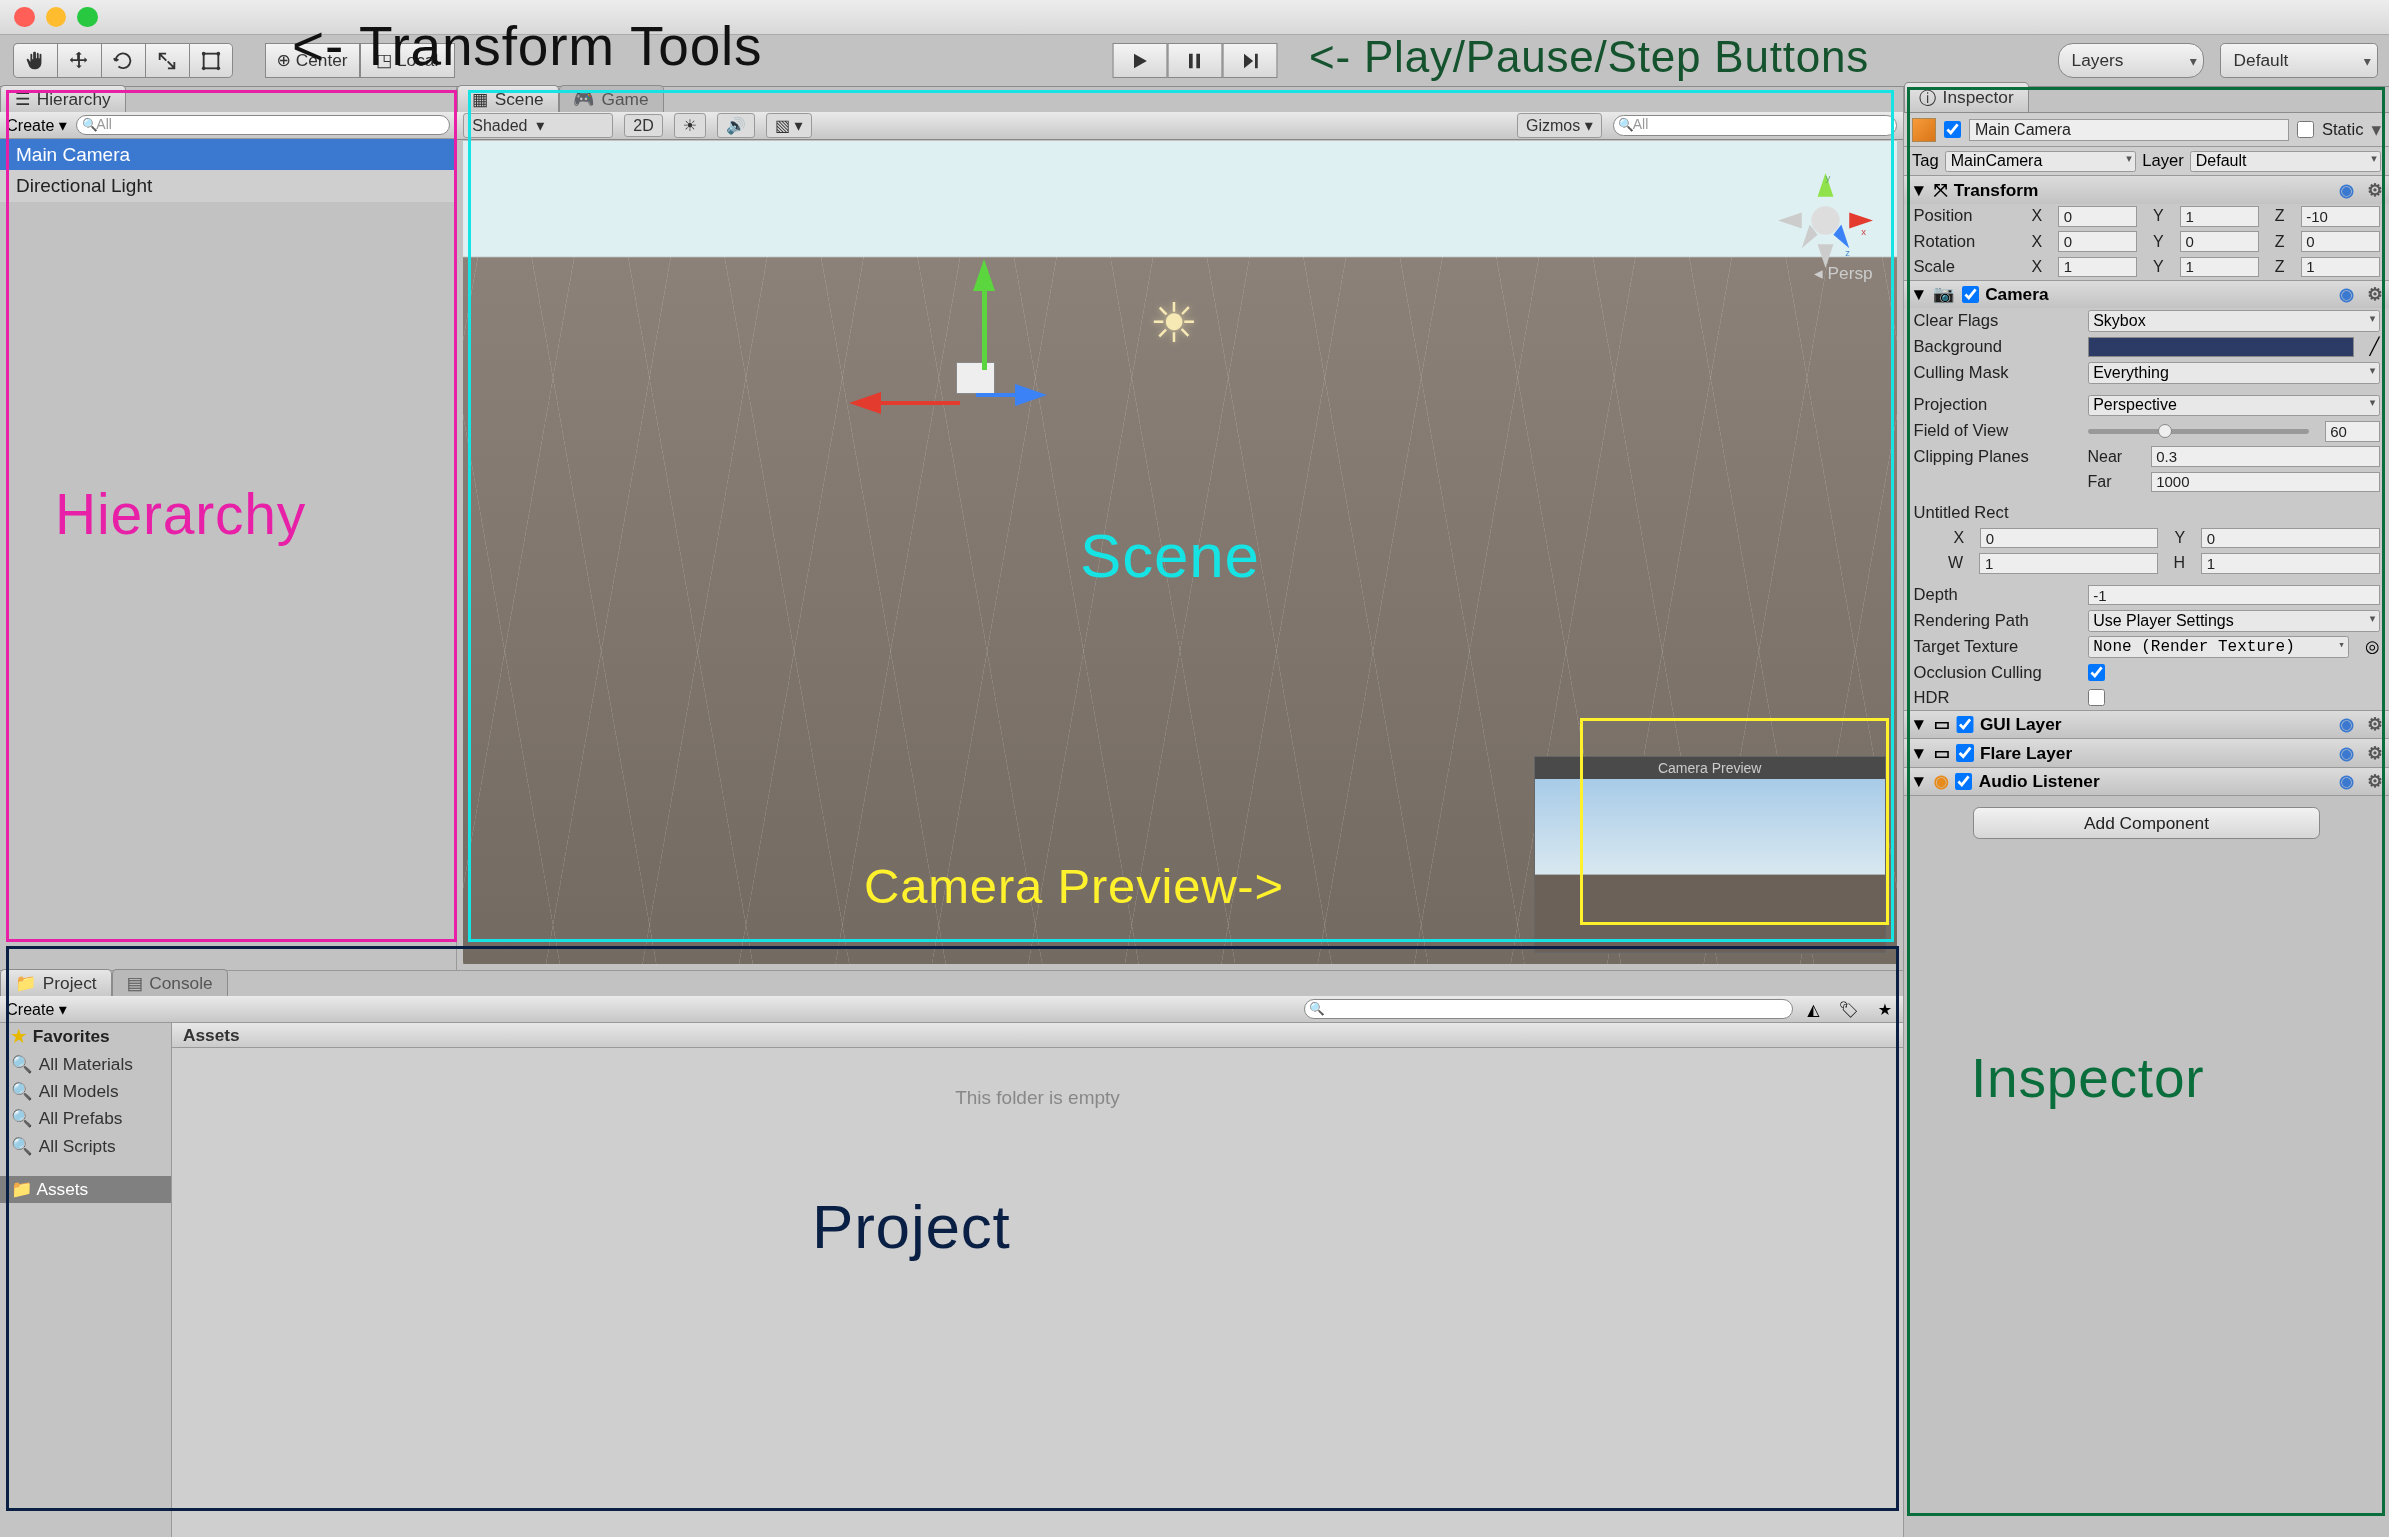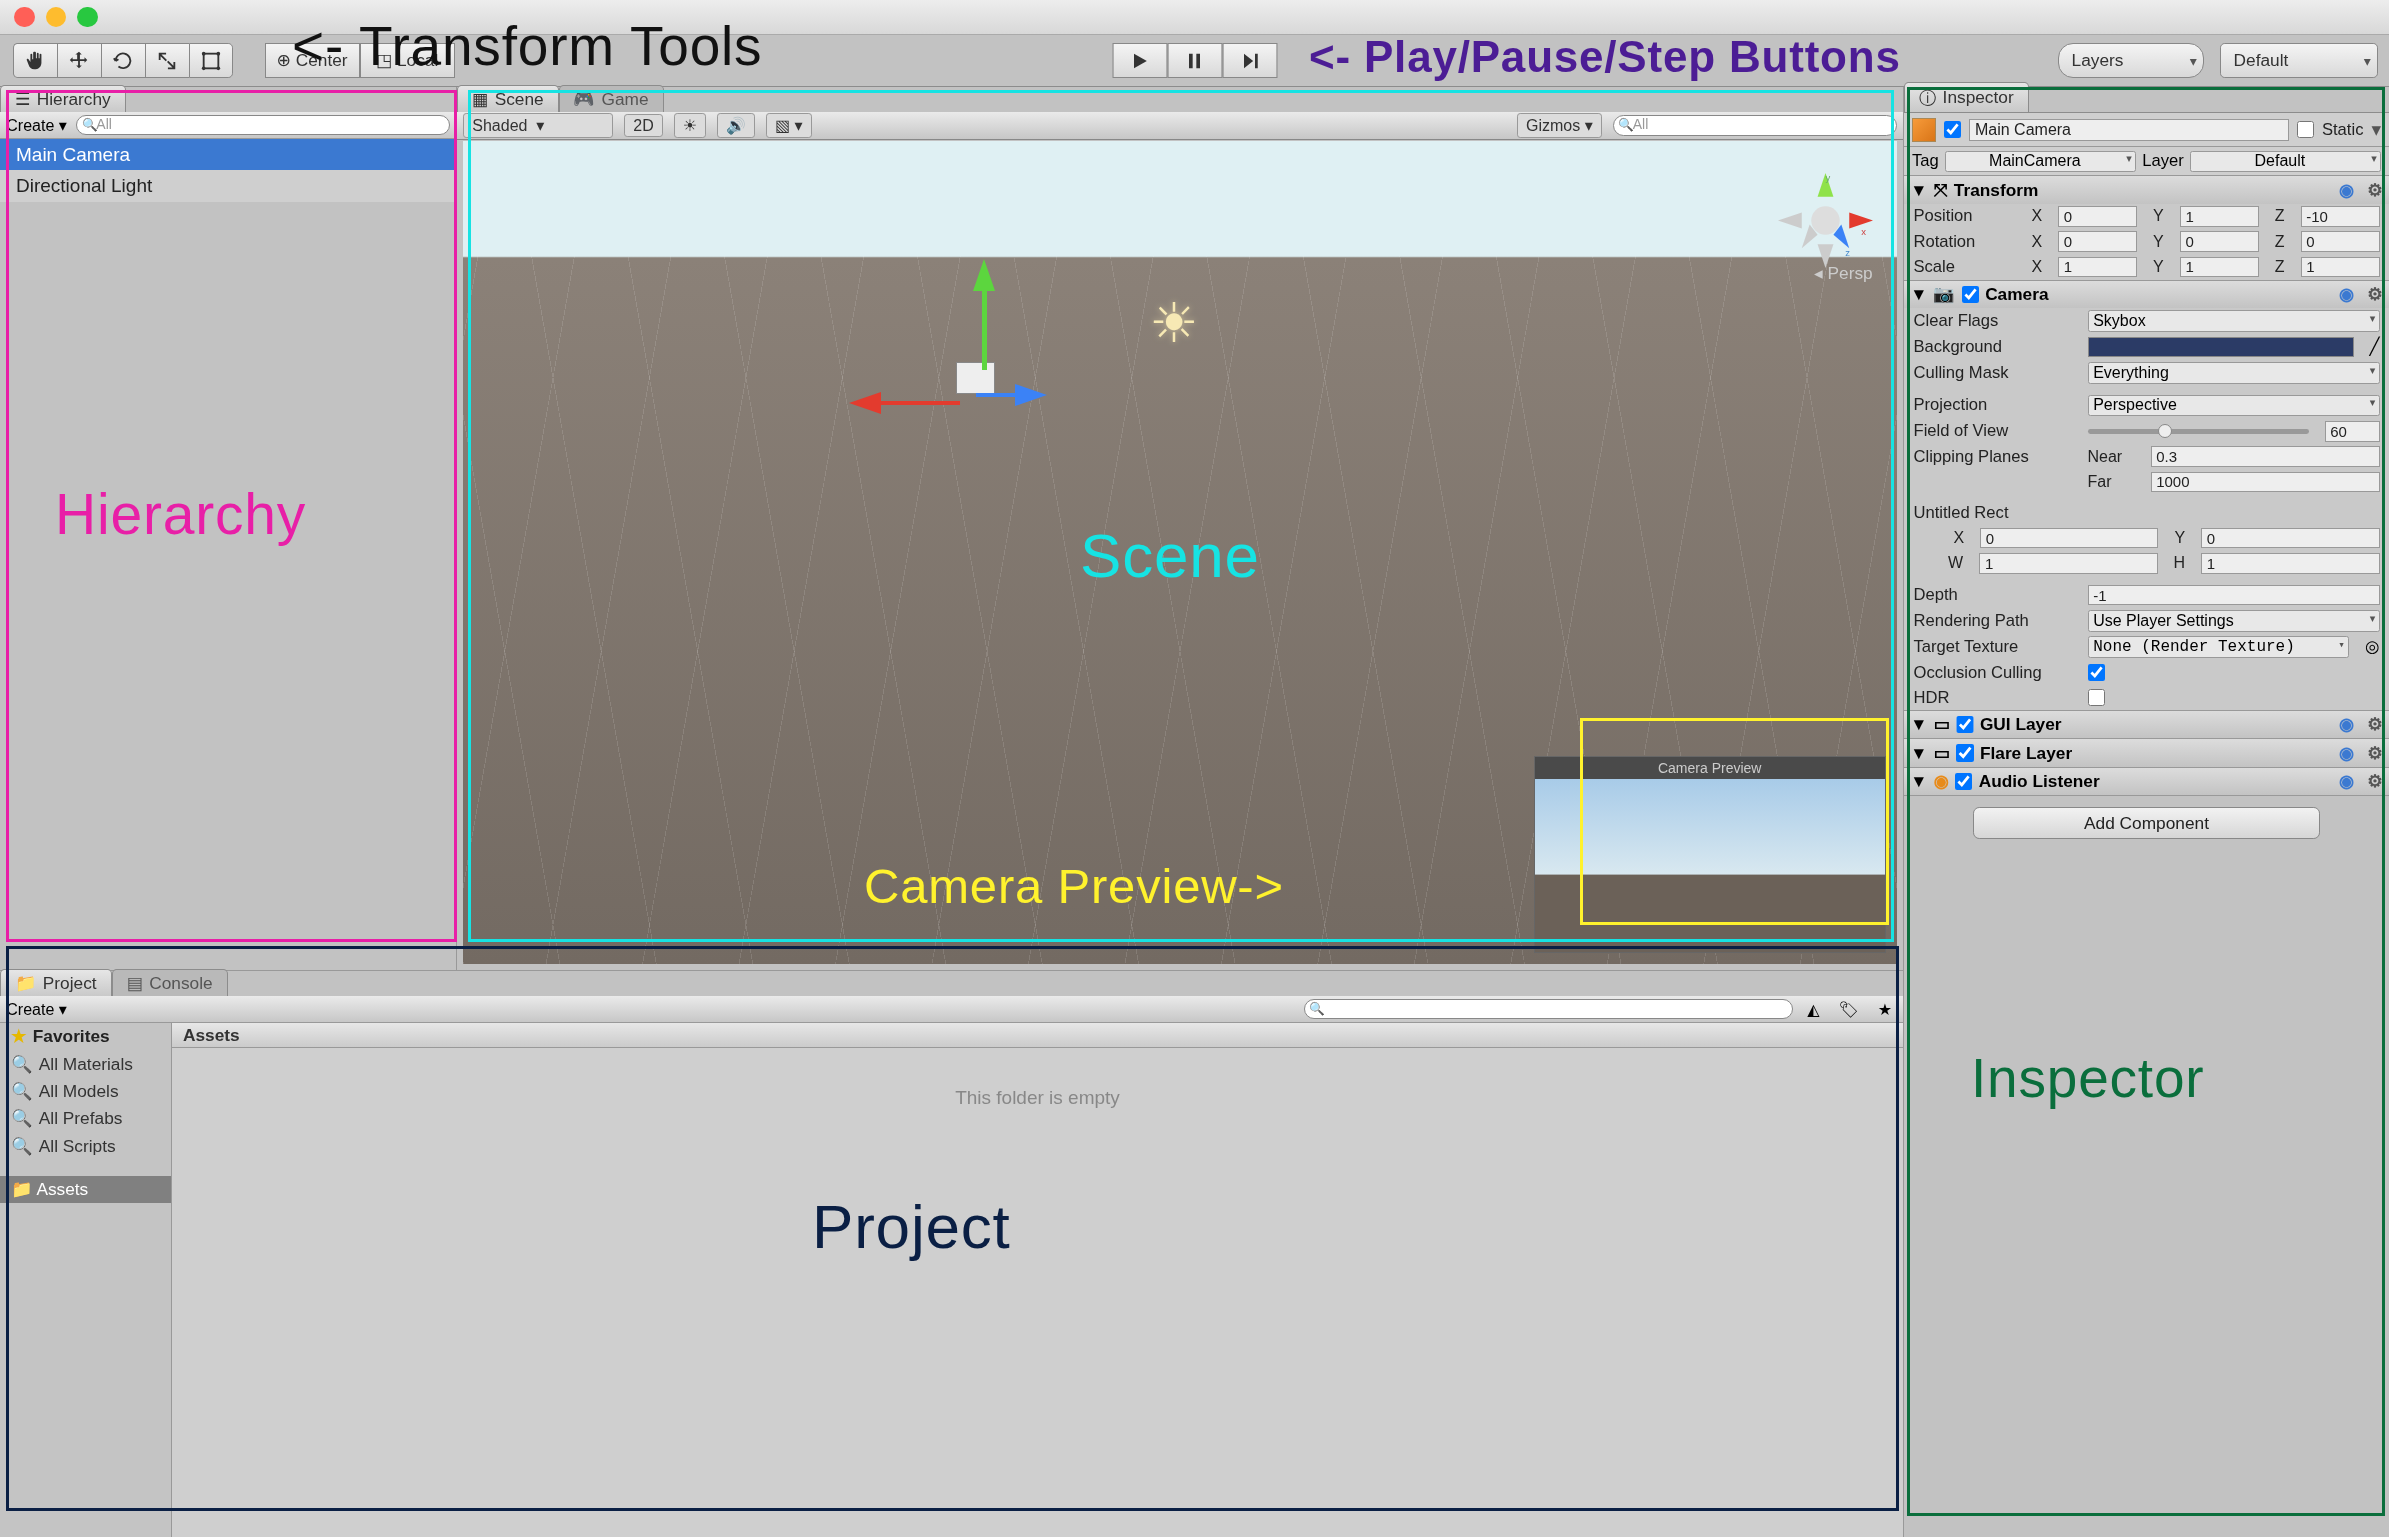--- a/index.html
+++ b/index.html
@@ -64,21 +64,21 @@
 .arr-left{left:386px; top:251px; border-top:11px solid transparent; border-bottom:11px solid transparent; border-right:32px solid #e33b2e;}
 .arr-left::before{content:"";position:absolute;left:32px;top:-2.4px;width:79px;height:4.7px;background:#e33b2e;}
 .campreview{position:absolute; right:11px; bottom:11px; width:352px; height:197px; background:#333; border:0.8px solid #666;}
 .campreview .hdr{height:22px;background:#4a4a4a;color:#ccc;font-size:14px;text-align:center;line-height:22px;}
 .campreview .body{height:calc(100% - 22px);background:linear-gradient(#a8cbe8 0%, #d8e8f0 55%, #6b6158 55.5%, #6b6158 100%);}
 
 .ihdr { padding:4.7px 8px; display:flex; align-items:center; gap:8px; background:#cfcfcf; border-bottom:0.8px solid #999; position:relative;}
 .cube { width:24px; height:24px; background:linear-gradient(135deg,#f79b3a,#d97518); border:0.8px solid #a85;}
 .insp-field { background:#eee; border:0.8px solid #999; height:22px; font-size:16px; padding:0 4.7px; color:#222; flex:1;}
 .labelsm{font-size:16.6px; color:#222;}
-.tagrow{display:flex;gap:6.3px;align-items:center;padding:3.2px 8px;border-bottom:0.8px solid #999;background:#cfcfcf;font-size:16.6px;text-align:center;}
+.tagrow{display:flex;gap:6.3px;align-items:center;padding:3.2px 8px;border-bottom:0.8px solid #999;background:#cfcfcf;font-size:16.6px;}
 .ddsm{background:#e8e8e8;border:0.8px solid #999;padding:0.8px 16px 0.8px 4.7px;font-size:16px;border-radius:2.4px;position:relative;}
 .ddsm::after{content:"▾";position:absolute;right:3.2px;font-size:11px;color:#555;}
 .component{border-bottom:0.8px solid #999;background:#c9c9c9;}
 .comphdr{display:flex;align-items:center;gap:6.3px;padding:3.2px 6.3px;background:linear-gradient(#dcdcdc,#c3c3c3);font-size:17.3px;font-weight:bold;position:relative;}
 .comphdr .cog{position:absolute;right:6.3px;color:#555;}
 .comphdr .help{position:absolute;right:35px;color:#3b79d1;}
 .comprow{display:flex;align-items:center;padding:2.4px 9.5px;font-size:16.6px;gap:16px;}
 .comprow .lbl{width:158px;color:#222;}
 .nfield{background:#eee;border:0.8px solid #999;height:20.5px;font-size:15px;padding:0 4.7px;color:#222;} .nfield.max{flex:1;min-width:79px;}
 .axis{color:#222;font-size:16px;}
@@ -91,21 +91,21 @@
 .proj-sidebar .itm{padding:3.2px 11px;display:flex;align-items:center;gap:6.3px;color:#333;}
 .proj-sidebar .fav{color:#222;font-weight:bold;}
 .proj-sidebar .assets{background:#808080;color:#fff;margin-top:16px;padding:3.2px 11px;}
 .proj-main{position:absolute;left:172px;right:0;top:52px;bottom:0;background:#cfcfcf;}
 .proj-crumb{height:25px;background:linear-gradient(#e7e7e7,#cbcbcb);border-bottom:0.8px solid #999;font-size:17.3px;padding:1.6px 11px;color:#333;font-weight:bold;}
 .proj-empty{text-align:center;color:#888;font-size:19px;margin-top:39px;}
 
 .annbox{position:absolute;border:3.2px solid;pointer-events:none;}
 .ann-mag{border-color:#e81fa7;} .ann-cyan{border-color:#16e3e3;} .ann-yellow{border-color:#fff22d;} .ann-navy{border-color:#0a1f44;} .ann-green{border-color:#0a6e3c;}
 .annlabel{position:absolute;font-size:47px;font-weight:400;letter-spacing:0.8px;pointer-events:none;}
-.ann-mag-t{color:#e81fa7;} .ann-cyan-t{color:#16e3e3;} .ann-yellow-t{color:#fff22d;} .ann-navy-t{color:#0a1f44;} .ann-green-t{color:#0a6e3c;} .ann-blue-t{color:#4c1d95;font-weight:bold;}
+.ann-mag-t{color:#e81fa7;} .ann-cyan-t{color:#16e3e3;} .ann-yellow-t{color:#fff22d;} .ann-navy-t{color:#0a1f44;} .ann-green-t{color:#0a6e3c;} .ann-blue-t{color:#14532d;}
 </style>
 </head>
 <body>
 
 <div class="titlebar">
   <div class="traffic">
     <div class="tdot red"></div>
     <div class="tdot yellow"></div>
     <div class="tdot green"></div>
   </div>

